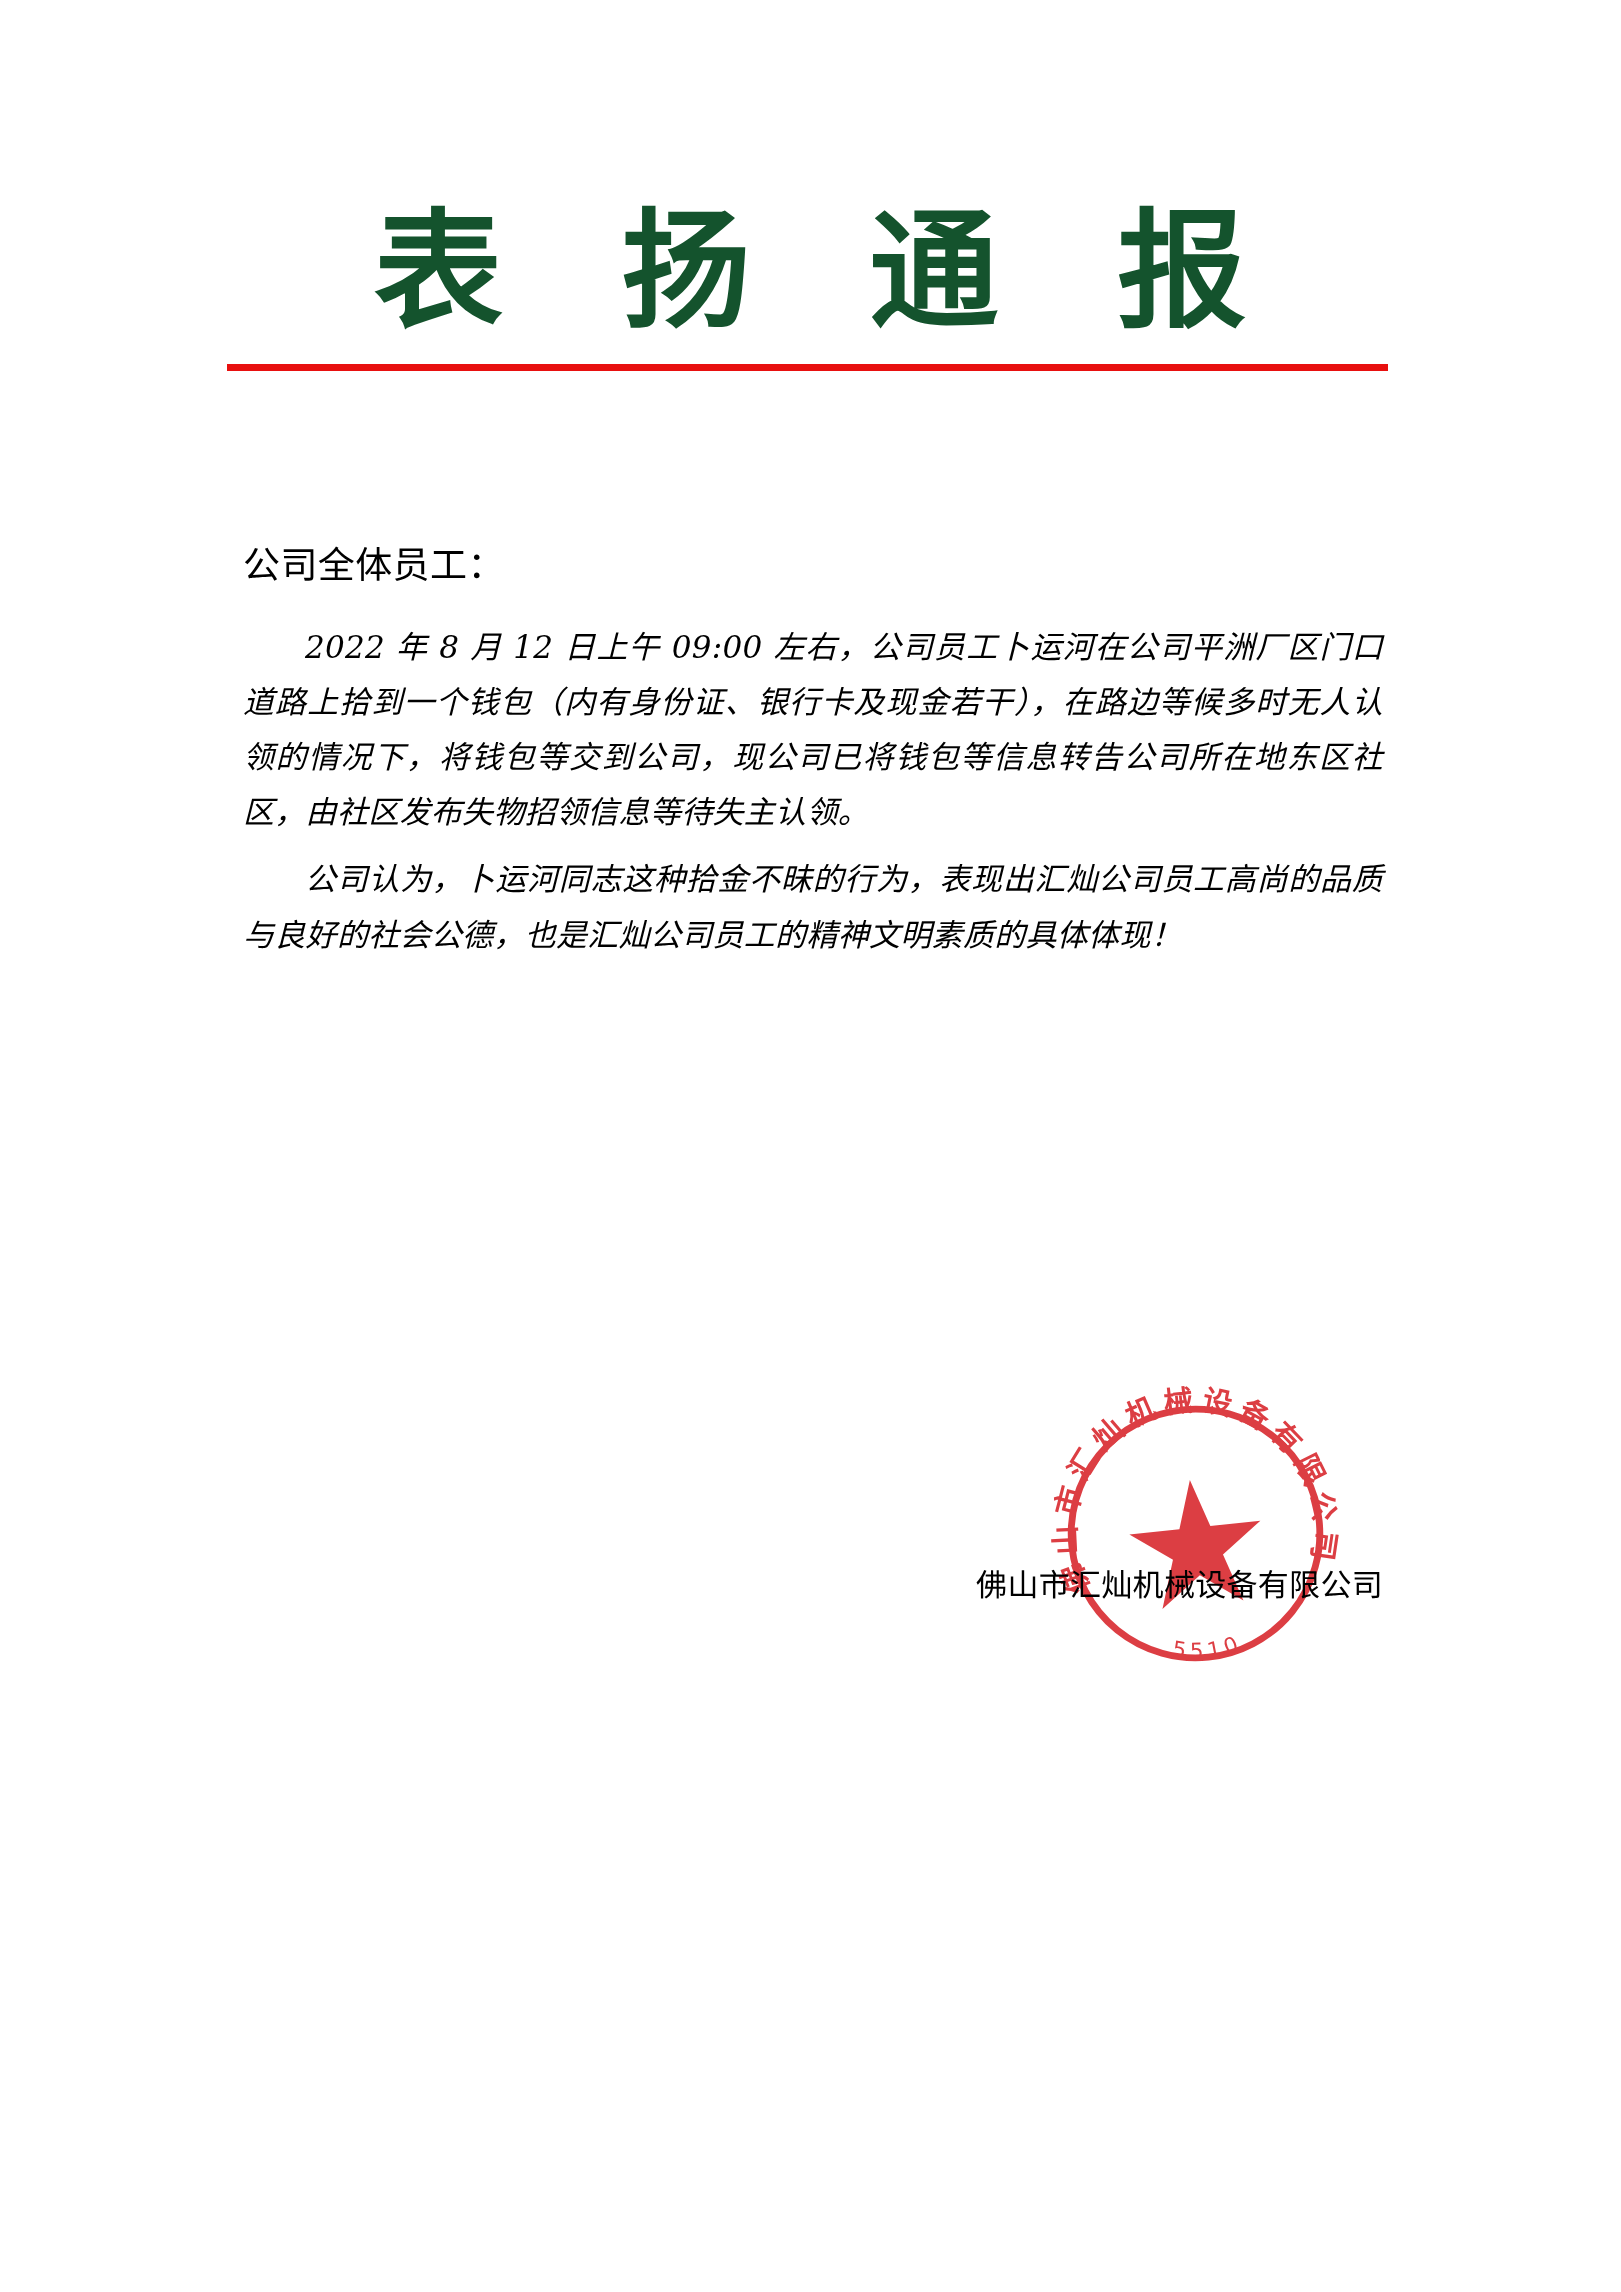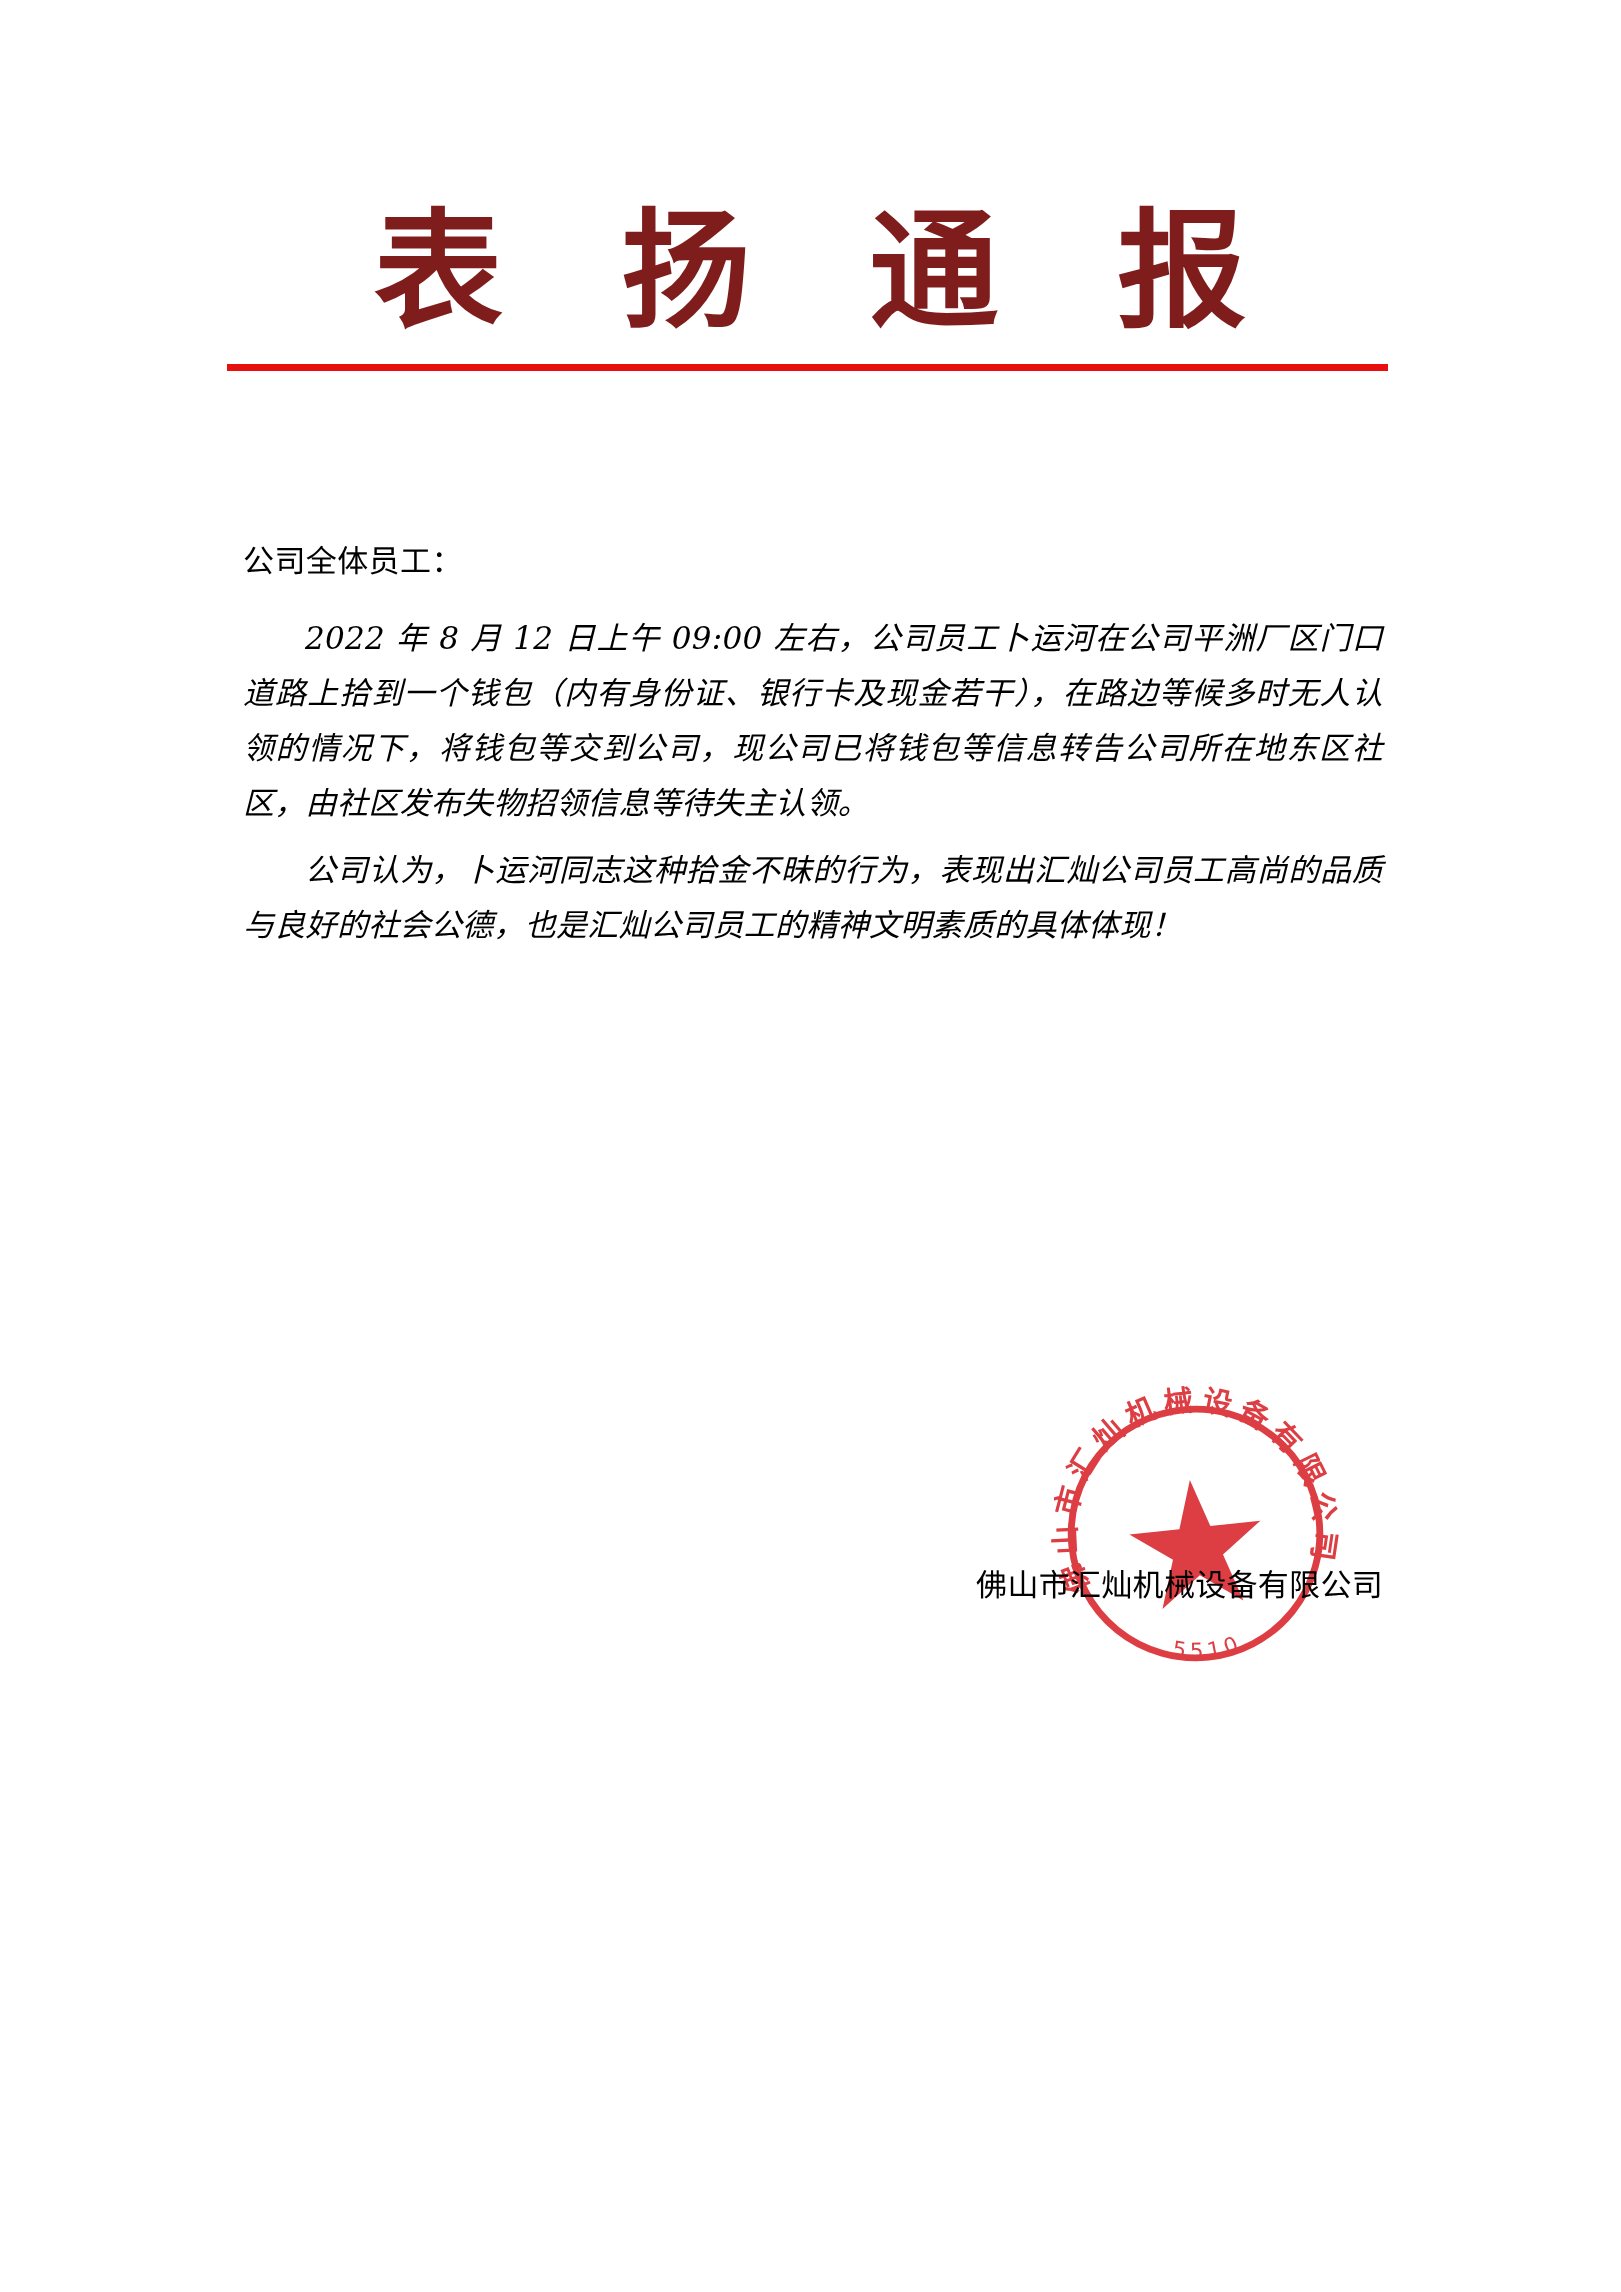--- a/index.html
+++ b/index.html
@@ -29,42 +29,42 @@
     position: absolute;
     left: 227px;
     top: 206px;
     width: 1166px;
   }
   .doc-title {
     font-family: "DejaVu Serif", "Liberation Serif", serif;
     font-weight: bold;
     font-size: 129px;
     line-height: 1.0;
-    color: #7f1d1d;
+    color: #14532d;
     text-align: center;
     letter-spacing: 37px;
     text-indent: 37px;
     white-space: nowrap;
   }
   .title-rule {
     margin-top: 29px;
     height: 6.9px;
     background: #e8100f;
     width: 1161px;
   }
 
   
   .body-block {
     position: absolute;
     left: 243px;
     top: 537px;
     width: 1140px;
   }
   .salutation {
-    font-size: 31px;
+    font-size: 37px;
     line-height: 1.55;
     margin: 0 0 25.5px 0;
     letter-spacing: 0.4px;
   }
   .para {
     font-size: 31px;
     line-height: 1.78;
     margin: 0 0 11.8px 0;
     text-indent: 62px;
     text-align: justify;

